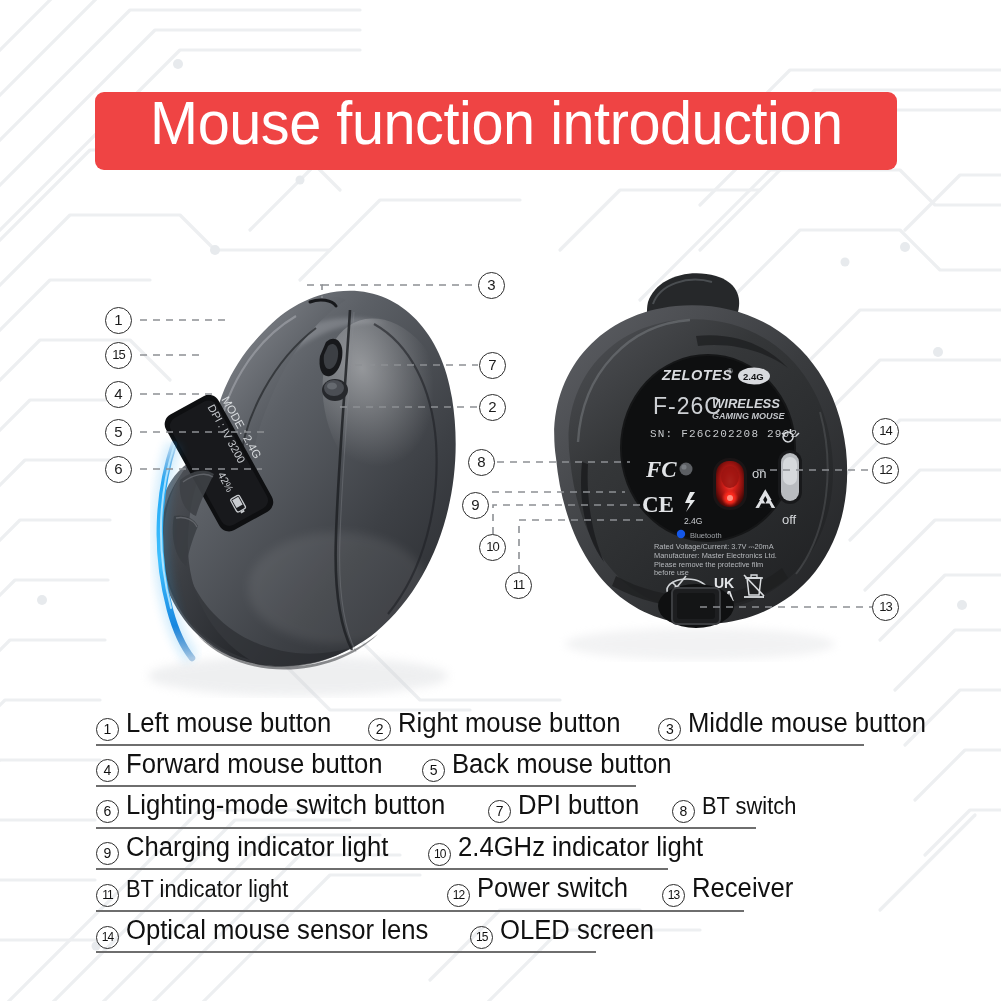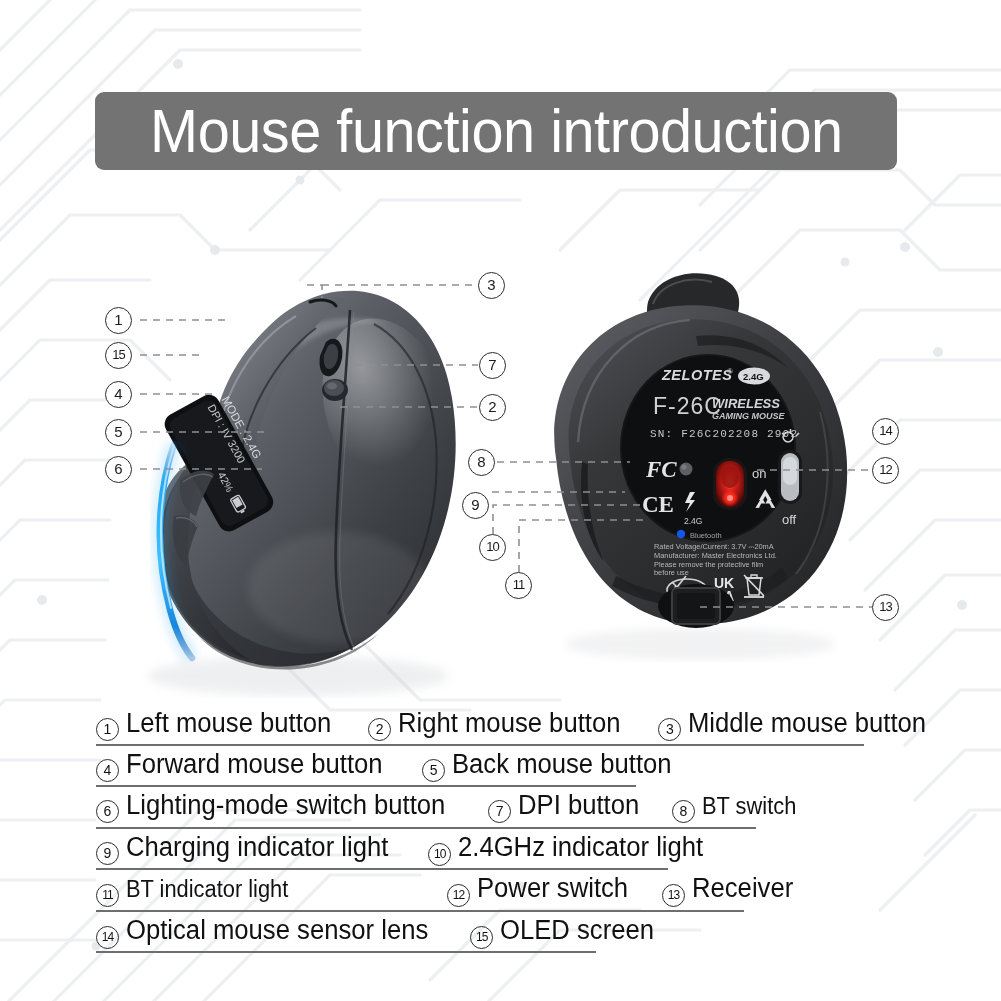--- a/index.html
+++ b/index.html
@@ -12,22 +12,22 @@
     position:relative;
   }
   #stage{position:absolute;inset:0;width:1001px;height:1001px;overflow:hidden;background:#fff;}
 
   
   .bg-circuit{position:absolute;inset:0;z-index:0;pointer-events:none;}
 
   
   .banner{
     position:absolute;left:95px;top:92px;width:802px;height:78px;
-    background:#737373;border-radius:9px;
-    display:flex;align-items:center;justify-content:center;
+    background:#ef4444;border-radius:9px;
+    display:flex;align-items:flex-start;justify-content:center;
     z-index:5;
   }
   .banner-text{
     color:#ffffff;
     font-family:"Liberation Sans Narrow","Liberation Sans",sans-serif;
     font-size:62px;line-height:62px;font-weight:400;
     transform:scaleX(.93);white-space:nowrap;letter-spacing:-0.5px;
   }
 
   

